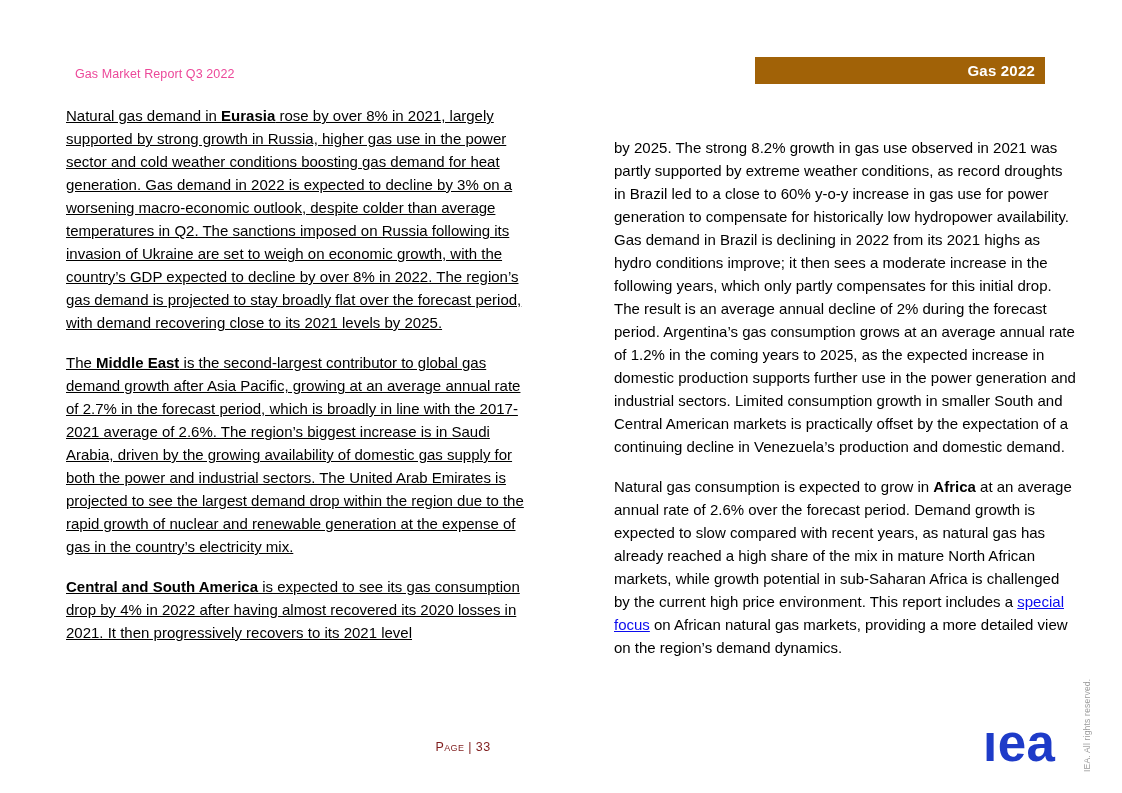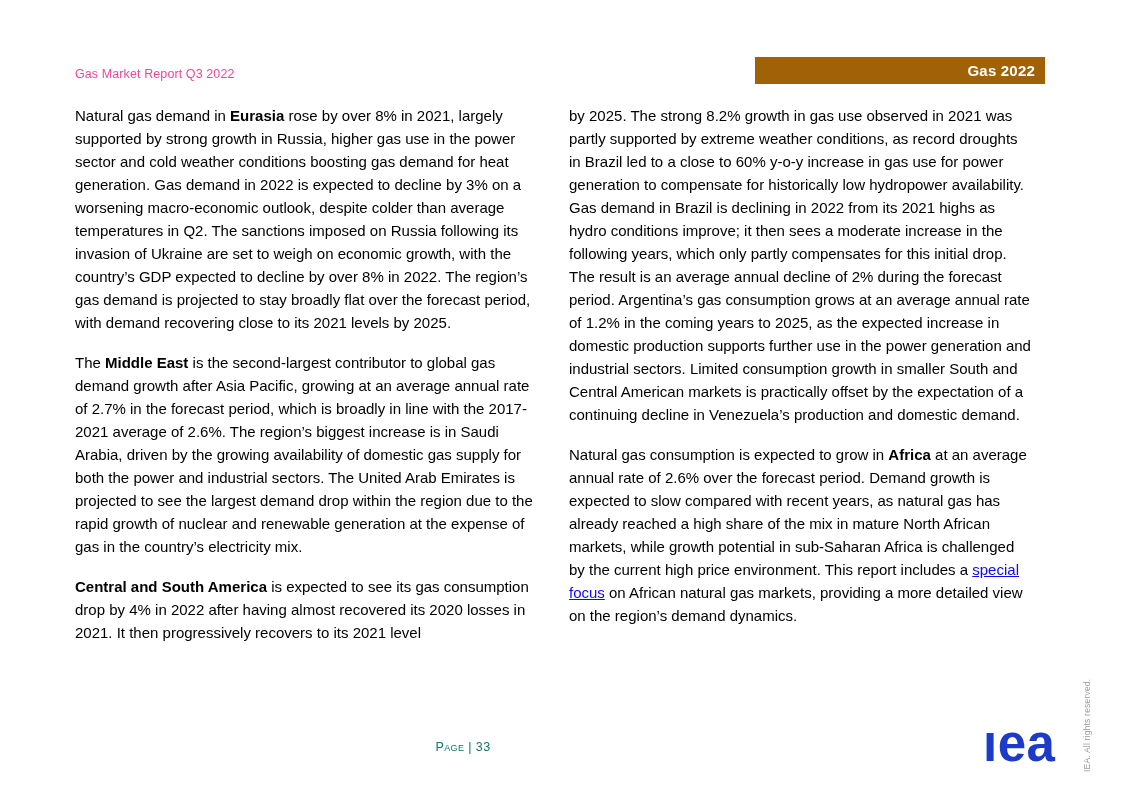--- a/index.html
+++ b/index.html
@@ -37,22 +37,22 @@
     color: #ffffff;
     font-size: 15px;
     font-weight: bold;
     letter-spacing: 0.2px;
   }
   .col {
     position: absolute;
     top: 104px;
     width: 464px;
   }
-  .col-left  { left: 75px; }
-  .col-right { left: 569px; }
+  .col-left  { left: 66px; text-decoration: underline; }
+  .col-right { left: 614px; margin-top: 32px; }
   .col p {
     font-size: 15px;
     line-height: 23px;
     margin: 0 0 17px 0;
     text-align: left;
     color: #000000;
   }
   .col p strong { font-weight: bold; }
   .col p a.link {
     color: #0b0bee;
@@ -61,21 +61,21 @@
   }
   .footer-page {
     position: absolute;
     left: 0;
     top: 740px;
     width: 926px;
     text-align: center;
     font-size: 12.5px;
     font-variant: small-caps;
     letter-spacing: 0.4px;
-    color: #0f766e;
+    color: #7f1d1d;
   }
   .iea-logo {
     position: absolute;
     left: 983px;
     top: 722px;
     font-size: 51px;
     font-weight: bold;
     color: #1e3bc8;
     letter-spacing: 0.5px;
     line-height: 43px;

